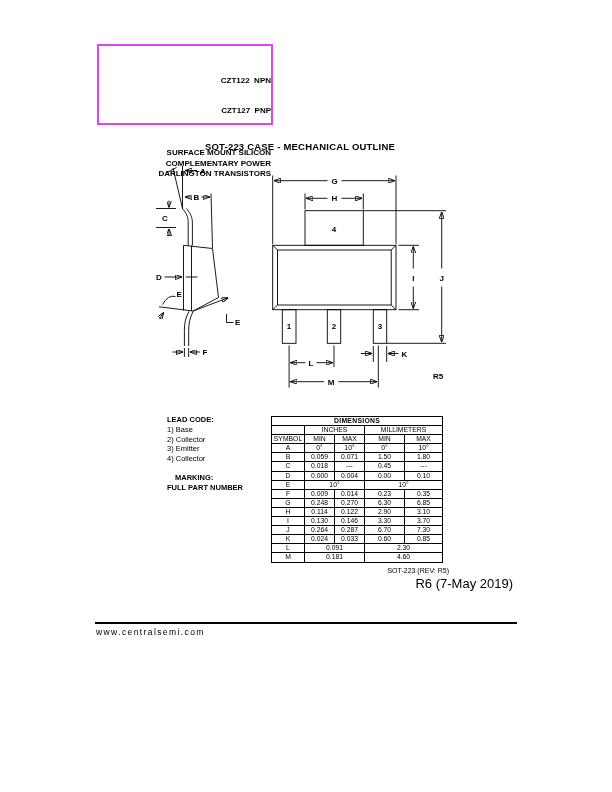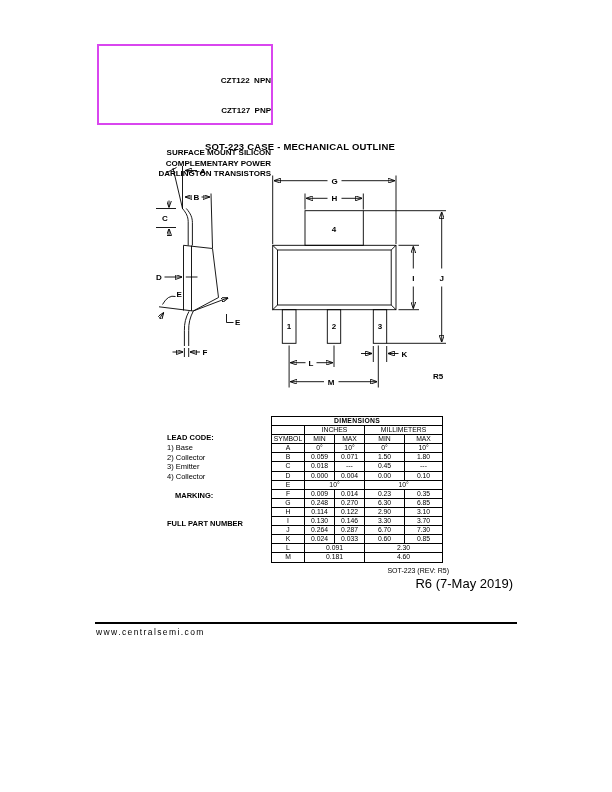--- a/index.html
+++ b/index.html
@@ -27,21 +27,21 @@
 
   
   .drawing{position:absolute;left:150px;top:160px;}
   .drawing line,.drawing path,.drawing rect{stroke:#000;stroke-width:0.9;fill:none;}
   .dlabel{font-family:"Liberation Sans",sans-serif;font-weight:bold;font-size:8px;fill:#000;
           stroke:none;}
   .mid{text-anchor:middle;}
 
   
   .lead-code{position:absolute;left:167px;top:415px;font-size:7.5px;line-height:9.8px;}
-  .lead-code .bold{font-weight:bold;margin-top:18px;}
+  .lead-code .bold{font-weight:bold;}
   .lead-code .marking{margin-top:9px;padding-left:8px;}
 
   
   .dims{position:absolute;left:271px;top:416px;border-collapse:collapse;
         table-layout:fixed;width:171px;}
   .dims td{border:1px solid #000;text-align:center;font-size:6.8px;
            line-height:8.1px;height:8.1px;padding:0;overflow:hidden;}
   .dims .ttl{font-weight:bold;letter-spacing:0.3px;}
   .table-note{position:absolute;left:271px;top:567px;width:178px;text-align:right;
               font-size:7px;}

